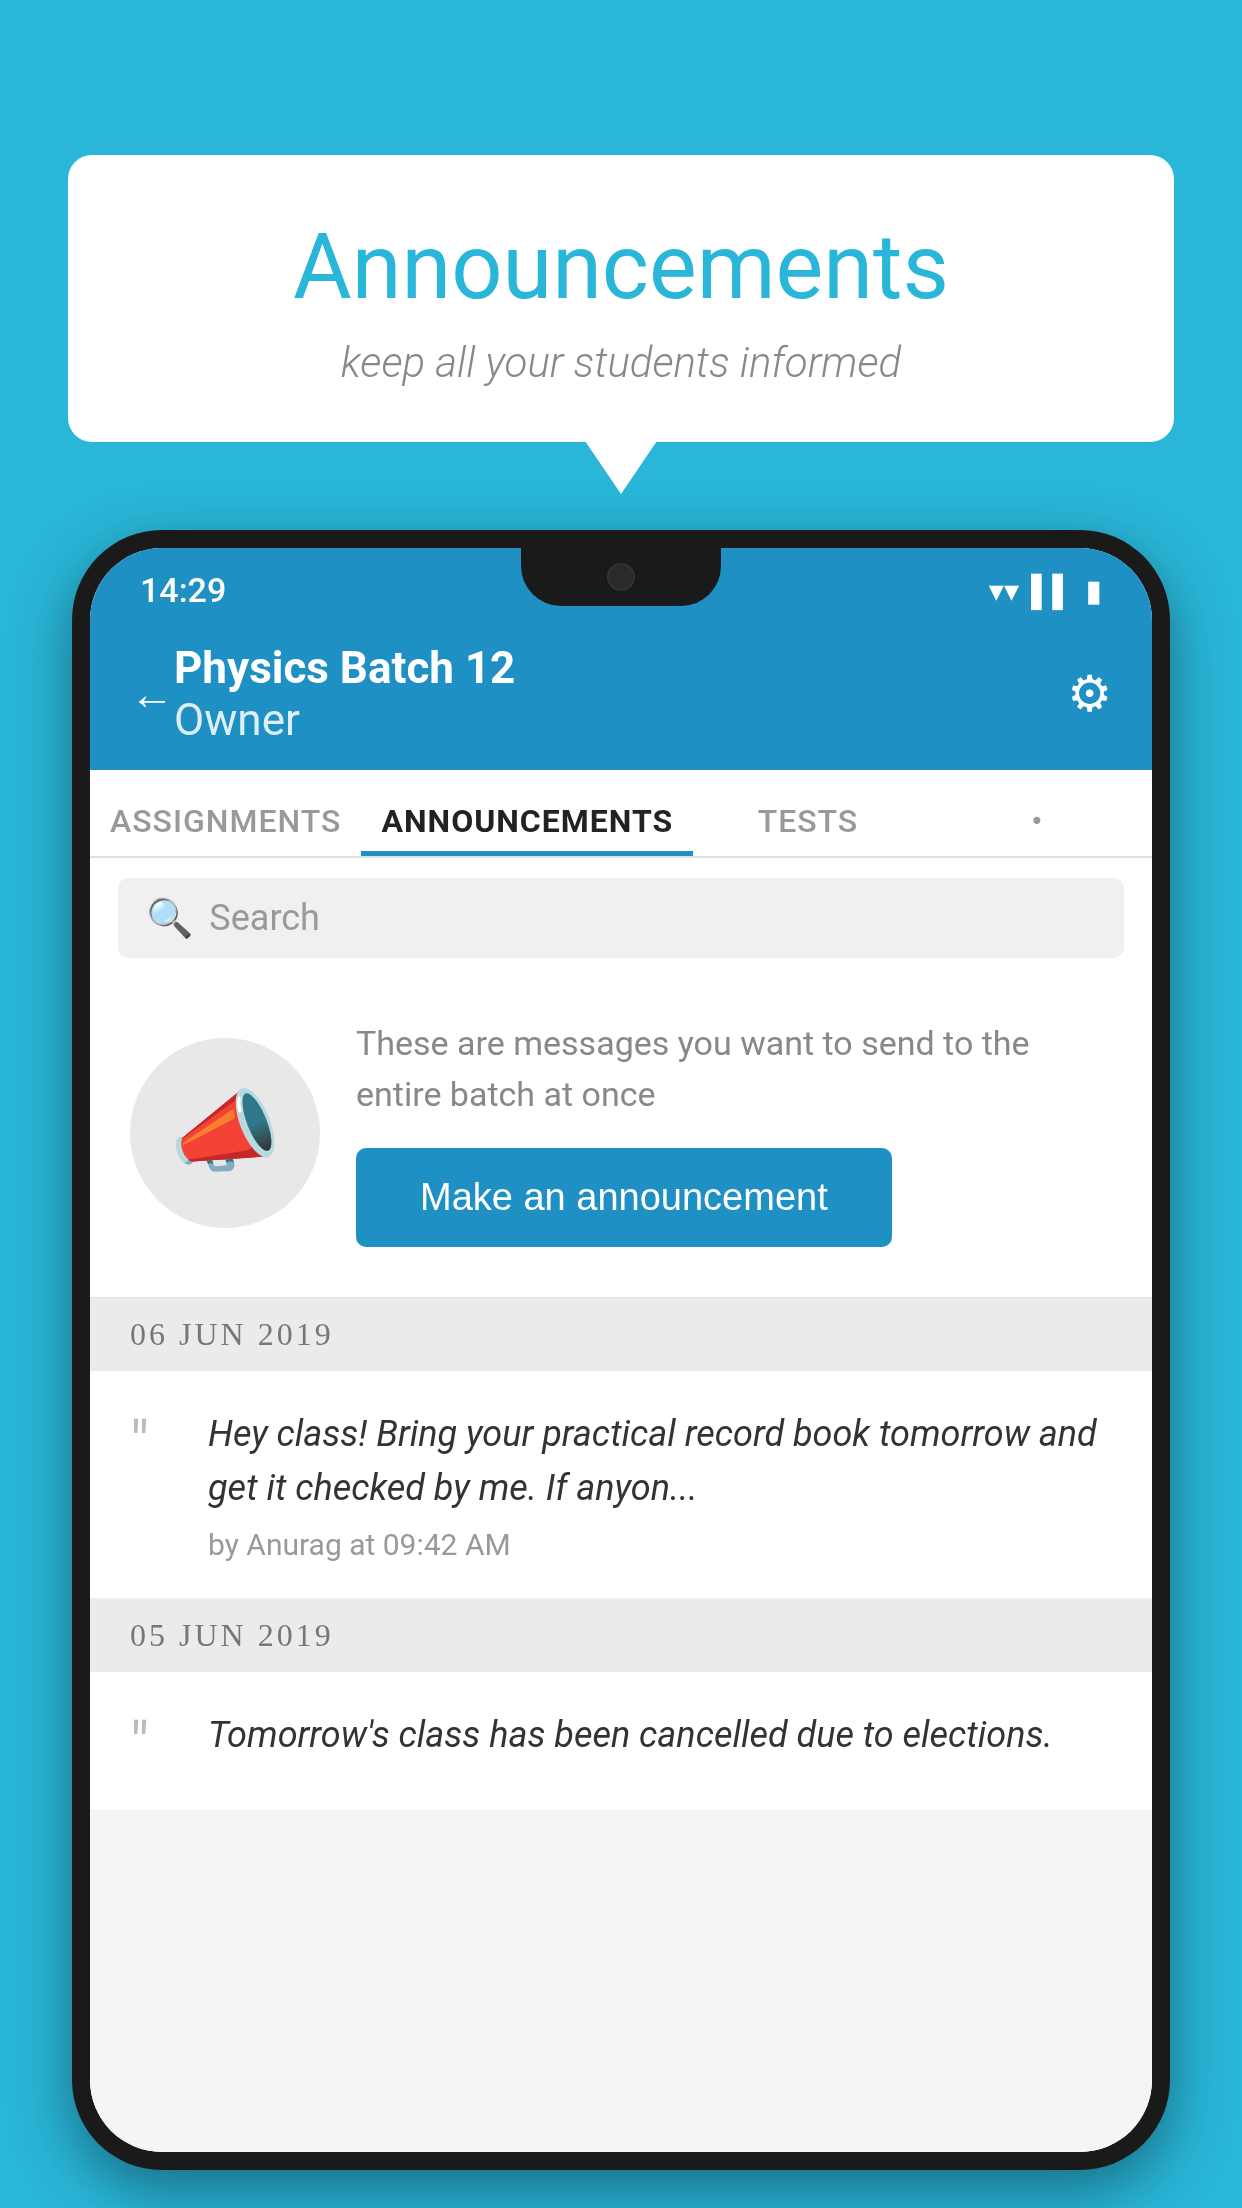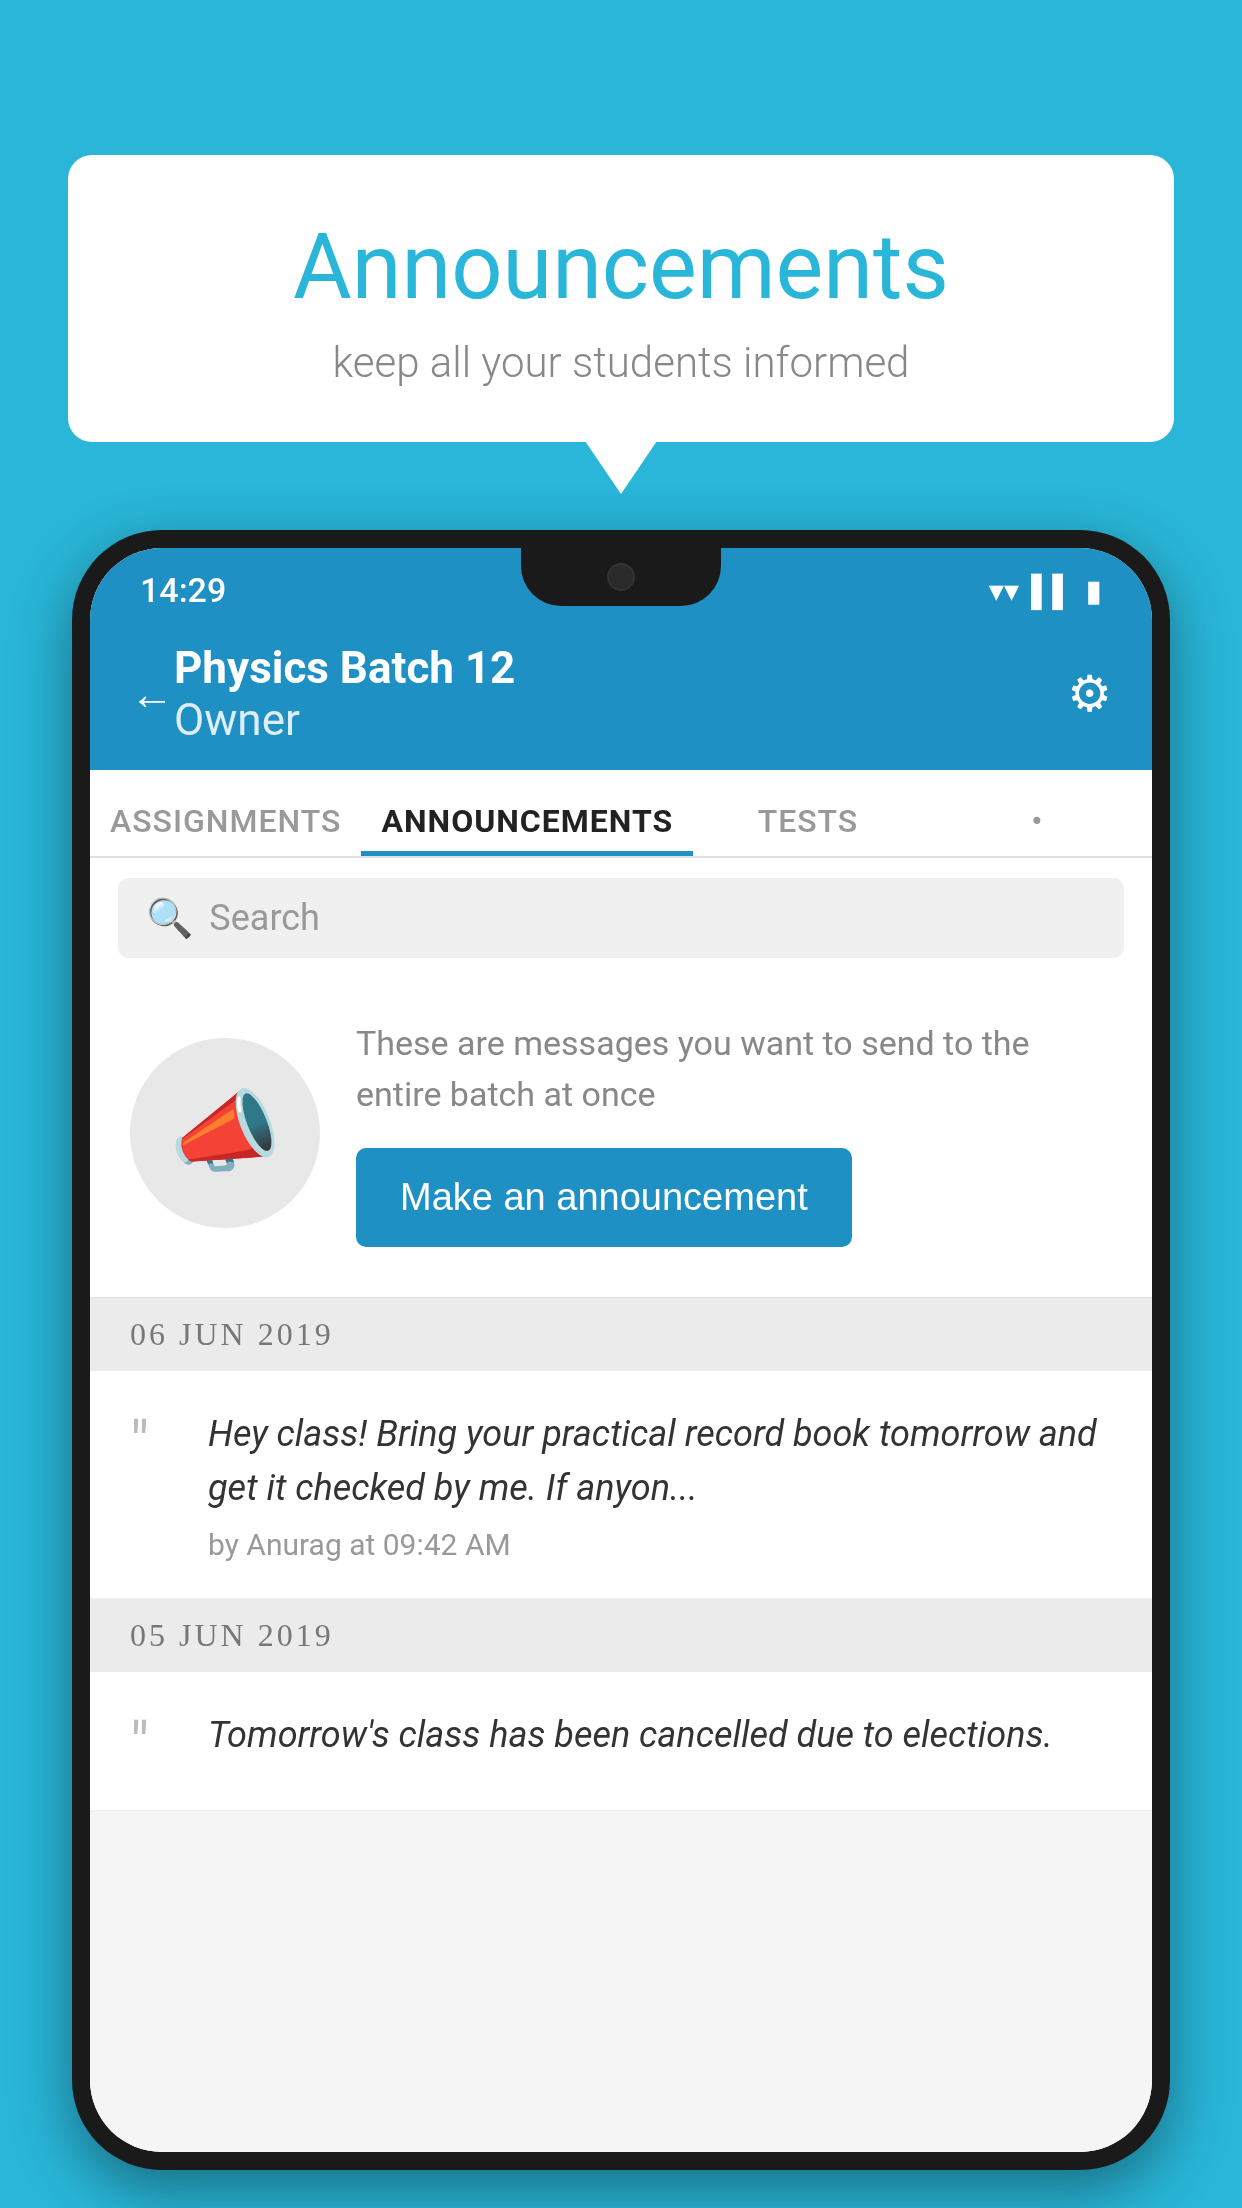--- a/index.html
+++ b/index.html
@@ -46,20 +46,21 @@
       font-size: 90px;
       color: #29b6d8;
       font-weight: 400;
       margin-bottom: 18px;
     }
 
     .speech-bubble-subtitle {
       font-size: 42px;
       color: #888;
       font-weight: 300;
+      font-style: italic;
     }
 
     
     .phone-container {
       position: absolute;
       top: 530px;
       left: 72px;
       right: 72px;
       bottom: 0px;
     }
@@ -280,21 +281,21 @@
       color: #888;
       line-height: 1.5;
       margin-bottom: 28px;
     }
 
     .make-announcement-btn {
       background: #1e90c3;
       color: white;
       border: none;
       border-radius: 10px;
-      padding: 28px 44px;
+      padding: 28px 64px;
       font-size: 38px;
       font-weight: 500;
       cursor: pointer;
     }
 
     
     .date-separator {
       background: #ebebeb;
       padding: 18px 40px;
       font-size: 32px;

